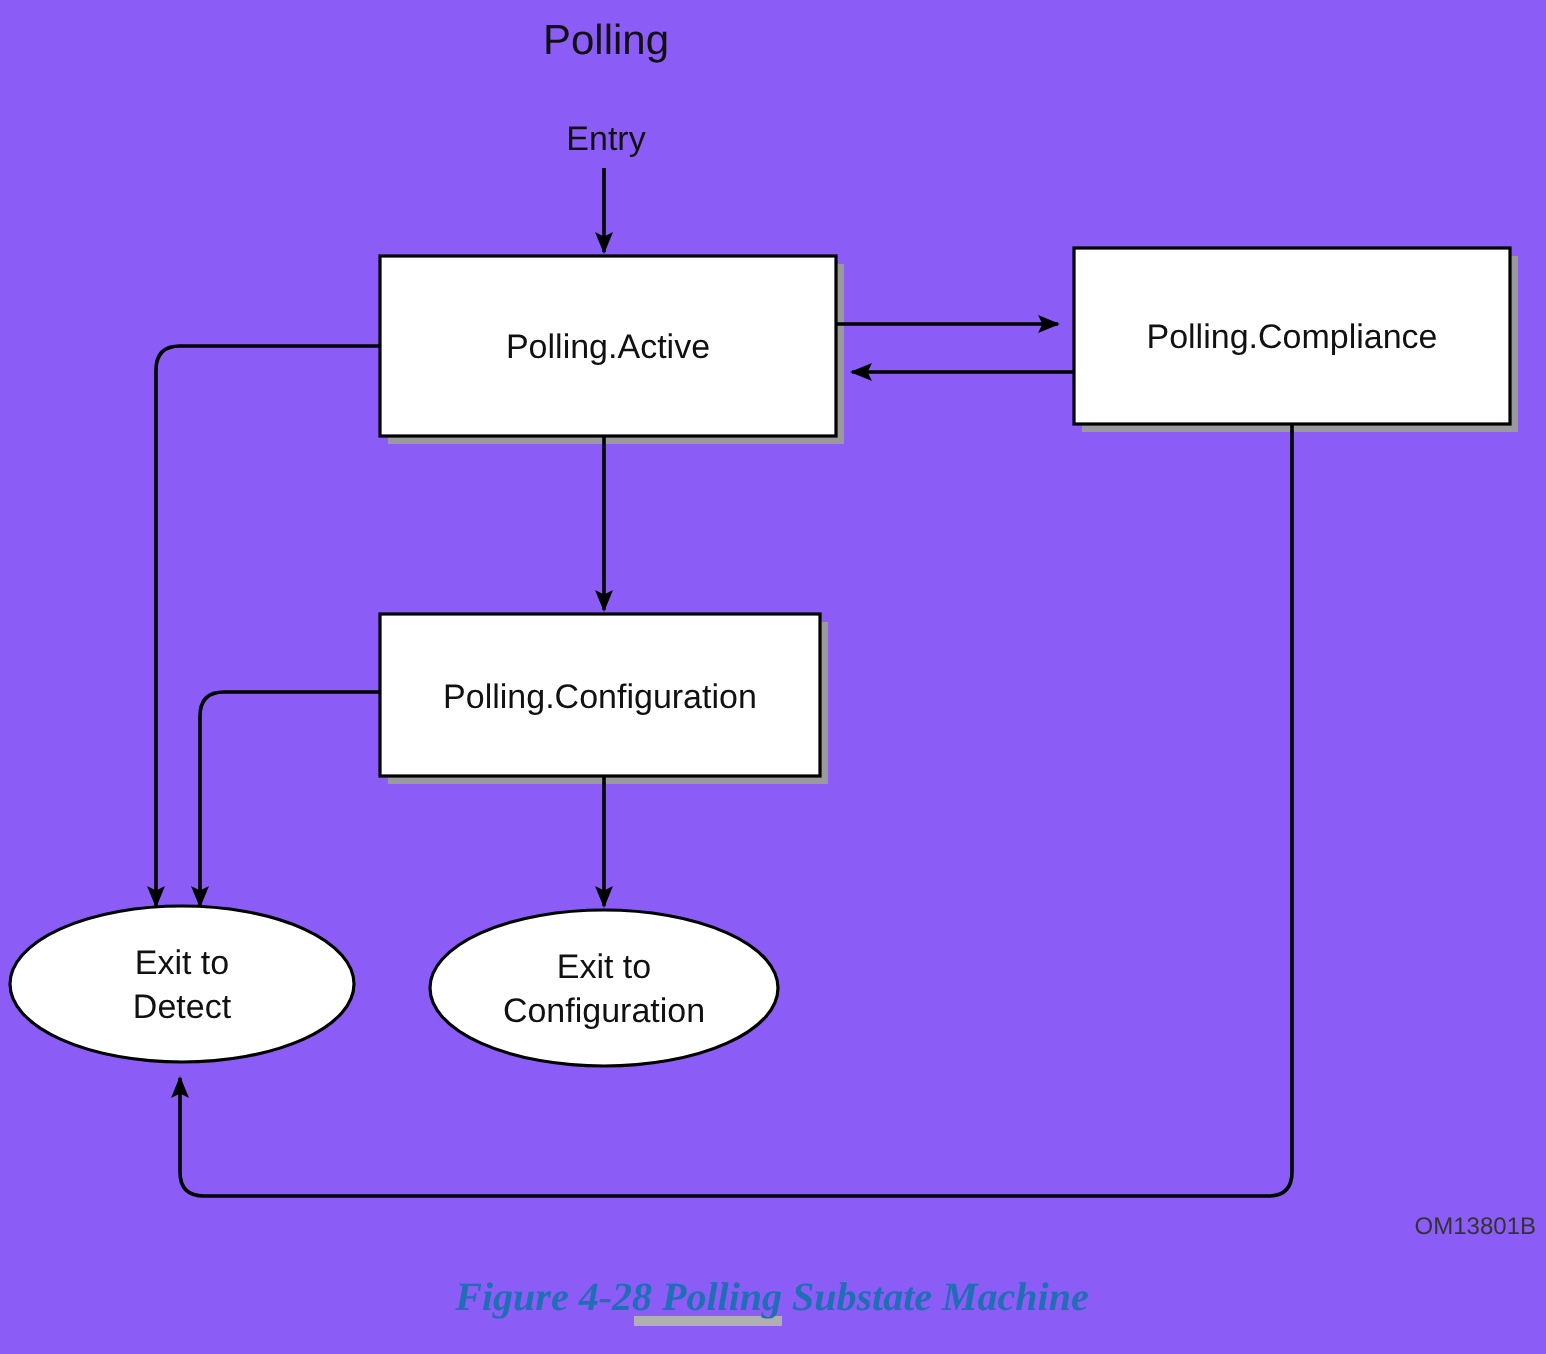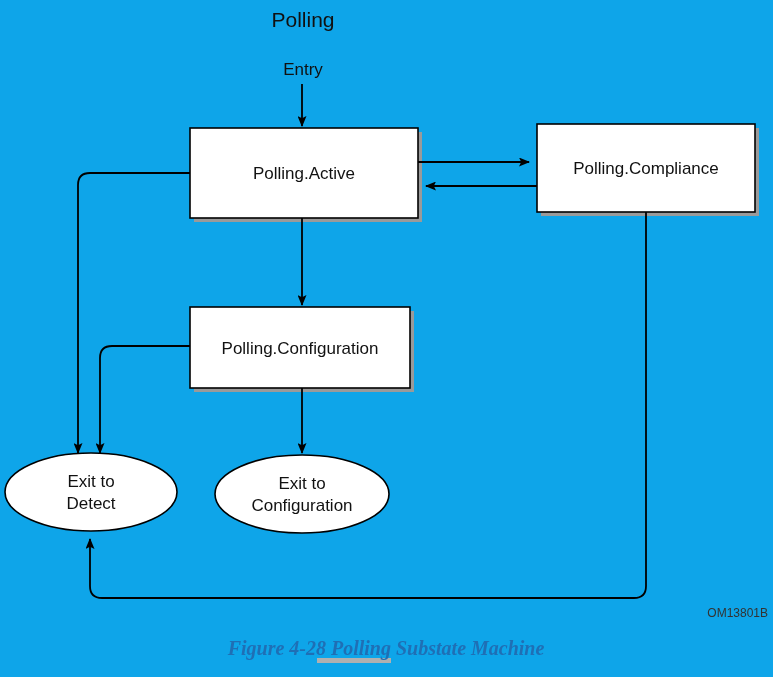--- a/index.html
+++ b/index.html
@@ -9,21 +9,21 @@
   }
   body {
     font-family: "Liberation Sans", sans-serif;
     color: #000000;
   }
   #page {
     position: relative;
     width: 773px;
     height: 677px;
     overflow: hidden;
-    background: #0ea5e9;
+    background: #8b5cf6;
   }
   #diagram-svg {
     position: absolute;
     left: 0;
     top: 0;
     width: 773px;
     height: 677px;
   }
   .node-label {
     font-family: "Liberation Sans", sans-serif;

